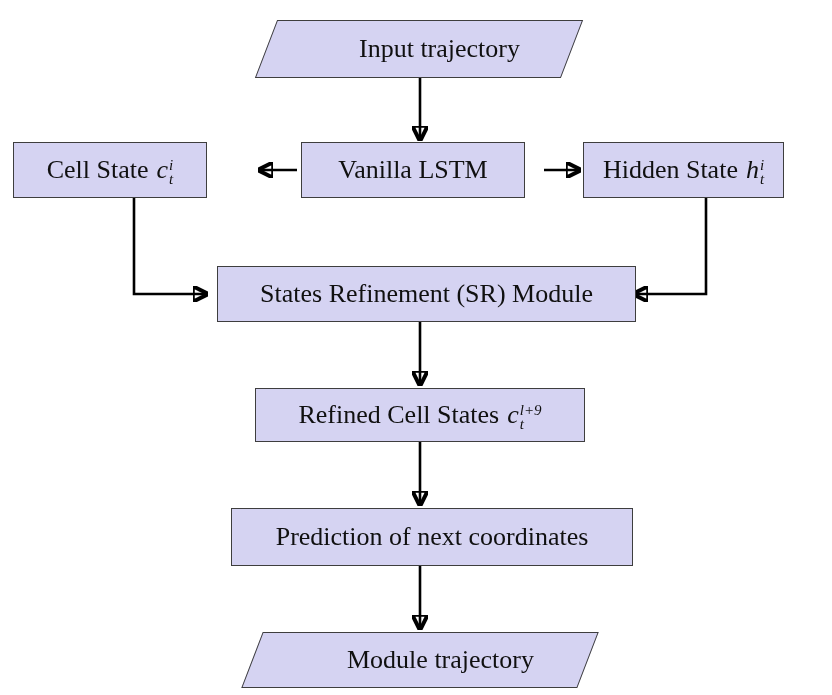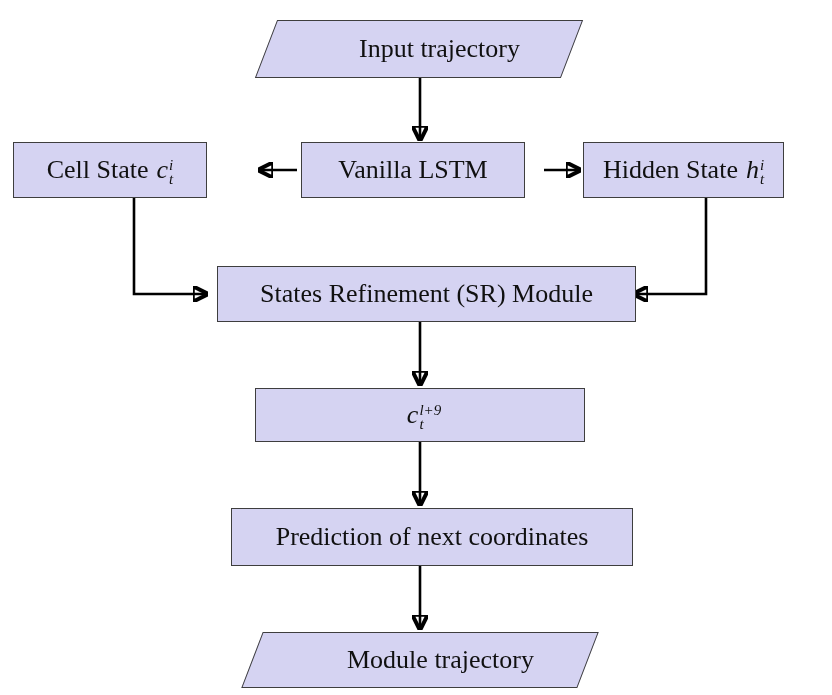--- a/index.html
+++ b/index.html
@@ -86,20 +86,21 @@
         </span>
     </span>
   </div>
 
   <div class="node rect" style="left:217px;top:266px;width:419px;height:56px;">
     <span class="label">States Refinement (SR) Module</span>
   </div>
 
   <div class="node rect" style="left:255px;top:388px;width:330px;height:54px;">
     <span class="label">
+      <span>Refined Cell States</span>
         <span class="math">
           <span class="base">c</span>
           <span class="ss">
             <span class="sup">l+9</span>
             <span class="sub">t</span>
           </span>
         </span>
     </span>
   </div>
 

